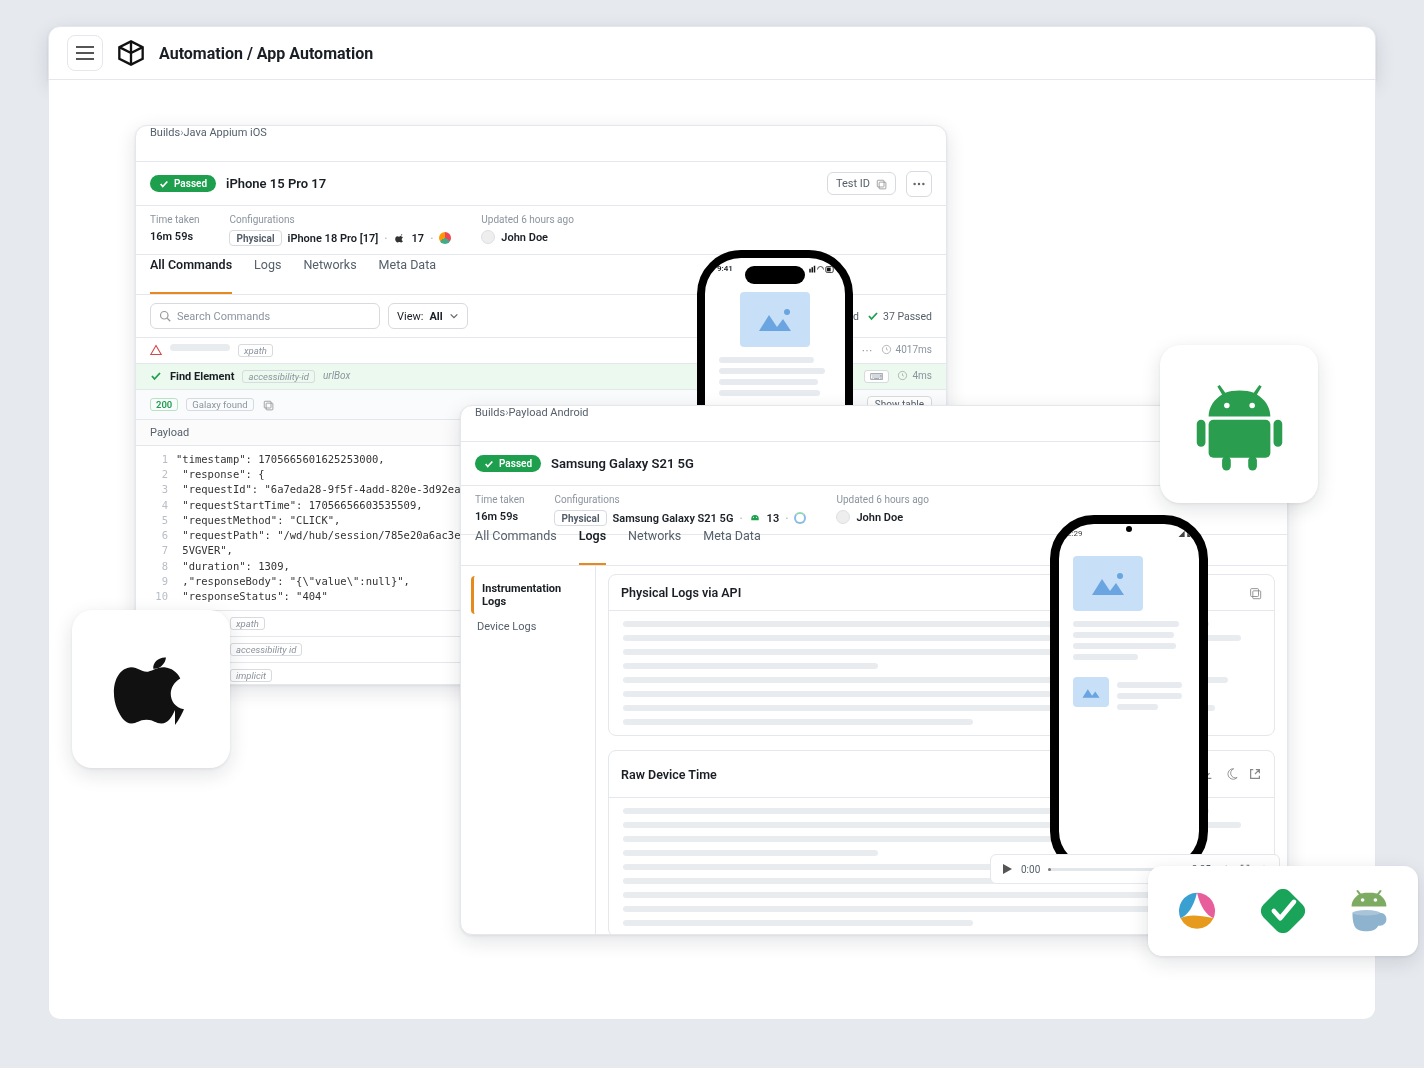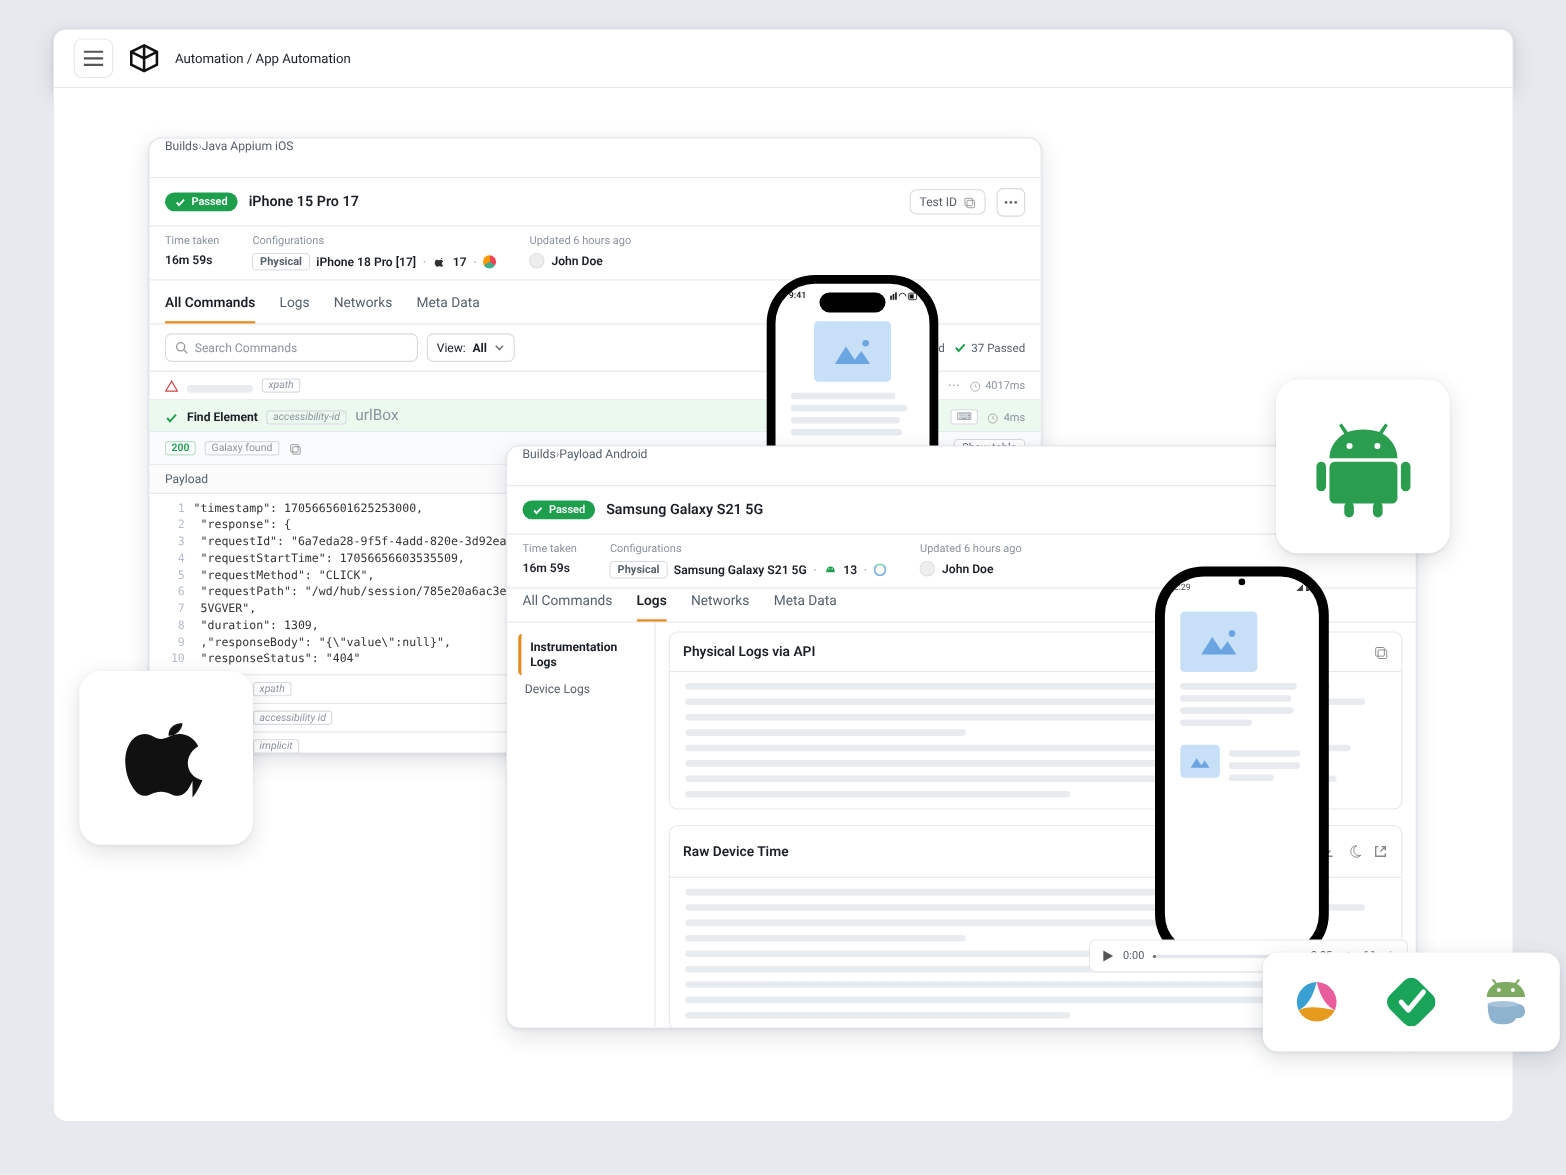--- a/index.html
+++ b/index.html
@@ -23,21 +23,21 @@
 }
 *{box-sizing:border-box}
 body{margin:0;background:var(--bg);width:1424px;height:1068px;transform-origin:top left;position:relative;color:var(--text)}
 .frame{position:absolute;background:var(--panel);border:1px solid var(--border);border-radius:12px;box-shadow:var(--shadow);overflow:hidden}
 
 
 .shell{left:48px;top:26px;width:1328px;height:54px;border-bottom:1px solid var(--border);display:flex;align-items:center;gap:14px;padding:0 18px;border-radius:12px 12px 0 0}
 .shell-body{position:absolute;left:48px;top:80px;width:1328px;height:940px;background:#fff;border:1px solid var(--border);border-top:none;border-radius:0 0 12px 12px}
 .menu-btn{width:36px;height:36px;border:1px solid var(--border);border-radius:8px;display:flex;align-items:center;justify-content:center;cursor:pointer}
 .logo{width:28px;height:28px}
-.title{font-weight:400;font-size:12px}
+.title{font-weight:700;font-size:16px}
 
 
 .ios{left:135px;top:125px;width:812px;height:560px}
 .ios-hbar{height:36px;display:flex;align-items:flex-start;gap:0;padding:0 14px;font-size:11px;color:var(--text2);border-bottom:1px solid var(--border)}
 .bc-chevron{color:var(--text3)}
 .ios-titlebar{height:44px;display:flex;align-items:center;gap:10px;padding:0 14px;border-bottom:1px solid var(--border)}
 .badge{display:inline-flex;align-items:center;gap:5px;border-radius:999px;padding:3px 9px;font-size:10px;font-weight:600}
 .badge-pass{background:var(--green);color:#fff}
 .device-title{font-weight:600;font-size:13px}
 .spacer{flex:1}
@@ -45,29 +45,29 @@
 .icon-btn{width:26px;height:26px;border:1px solid var(--border2);border-radius:6px;display:flex;align-items:center;justify-content:center;cursor:pointer}
 
 .meta-row{display:flex;gap:30px;padding:8px 14px;border-bottom:1px solid var(--border)}
 .meta-col{display:flex;flex-direction:column;gap:5px}
 .meta-label{font-size:10px;color:var(--text3)}
 .meta-val{font-size:11px;font-weight:600;display:flex;align-items:center;gap:6px}
 .chip{border:1px solid var(--border2);border-radius:4px;padding:1.5px 6px;font-size:10px;font-weight:700;color:var(--text2)}
 .avatar{width:14px;height:14px;border-radius:50%;background:#eee;border:1px solid #dcdfe4}
 
 .tabs{height:40px;display:flex;align-items:flex-end;gap:22px;padding:0 14px;border-bottom:1px solid var(--border);font-size:12.5px}
-.tab{padding-bottom:9px;border-bottom:2px solid transparent;color:var(--text2);cursor:pointer}
+.tab{padding-bottom:20px;border-bottom:2px solid transparent;color:var(--text2);cursor:pointer}
 .tab.active{color:var(--text);font-weight:600;border-color:var(--amber)}
 
 .tools{display:flex;align-items:center;gap:8px;padding:8px 14px;border-bottom:1px solid var(--border)}
 .search{flex:0 0 230px;height:26px;border:1px solid var(--border2);border-radius:6px;display:flex;align-items:center;gap:6px;padding:0 8px;font-size:11px;color:var(--text3)}
 .view-select{height:26px;border:1px solid var(--border2);border-radius:6px;padding:0 8px;font-size:11px;display:flex;align-items:center;gap:6px;cursor:pointer}
 .count{font-size:10.5px;color:var(--text2);display:inline-flex;align-items:center;gap:4px}
 
-.cmd-row{display:flex;align-items:flex-end;gap:8px;padding:6px 14px;font-size:11px;border-bottom:1px solid var(--border)}
+.cmd-row{display:flex;align-items:flex-start;gap:8px;padding:6px 14px;font-size:11px;border-bottom:1px solid var(--border)}
 .cmd-row.ok{background:#ecf9ef}
 .skeleton{height:7px;background:#e9ecef;border-radius:4px}
 .mini-chip{border:1px solid var(--border2);border-radius:3px;padding:0 5px;font-size:9.5px;color:var(--text3);font-style:italic}
 .time-pill{font-size:10px;color:var(--text3);display:inline-flex;align-items:center;gap:4px}
 
 .sub-row{display:flex;align-items:center;gap:8px;padding:6px 14px;font-size:10px;border-bottom:1px solid var(--border);background:#fafbfc}
 .mini-btn{border:1px solid var(--border2);background:#fff;border-radius:4px;padding:2px 7px;font-size:10px;color:var(--text2);cursor:pointer}
 
 .payload-head{padding:6px 14px;font-size:11px;color:var(--text2);border-bottom:1px solid var(--border);background:#fbfbfc;display:flex;align-items:center;gap:8px}
 .code{font-family:Menlo,Consolas,monospace;font-size:10.5px;color:#333;padding:6px 14px;line-height:1.45}
@@ -239,21 +239,21 @@
       <span>4017ms</span>
     </span>
   </div>
 
   <div class="cmd-row ok">
     <svg width="12" height="12" viewBox="0 0 12 12">
         <path d="M2 6l2.5 3L10 3" stroke="#1d9f4e" stroke-width="1.8" fill="none"></path>
       </svg>
     <b>Find Element</b>
     <span class="mini-chip">accessibility-id</span>
-    <span style="color:var(--text3);font-size:14px">urlBox</span>
+    <span style="font-style:italic;color:var(--text3);font-size:10px">urlBox</span>
     <span class="spacer"></span>
     <span class="mini-chip" style="background:#fff;font-style:normal">⌨</span>
     <span class="time-pill">
       <svg width="11" height="11" viewBox="0 0 16 16">
           <circle cx="8" cy="8" r="6" stroke="#999" fill="none"></circle>
           <path d="M8 5v3l2 1" stroke="#999" fill="none"></path>
         </svg>
       <span>4ms</span>
     </span>
   </div>

